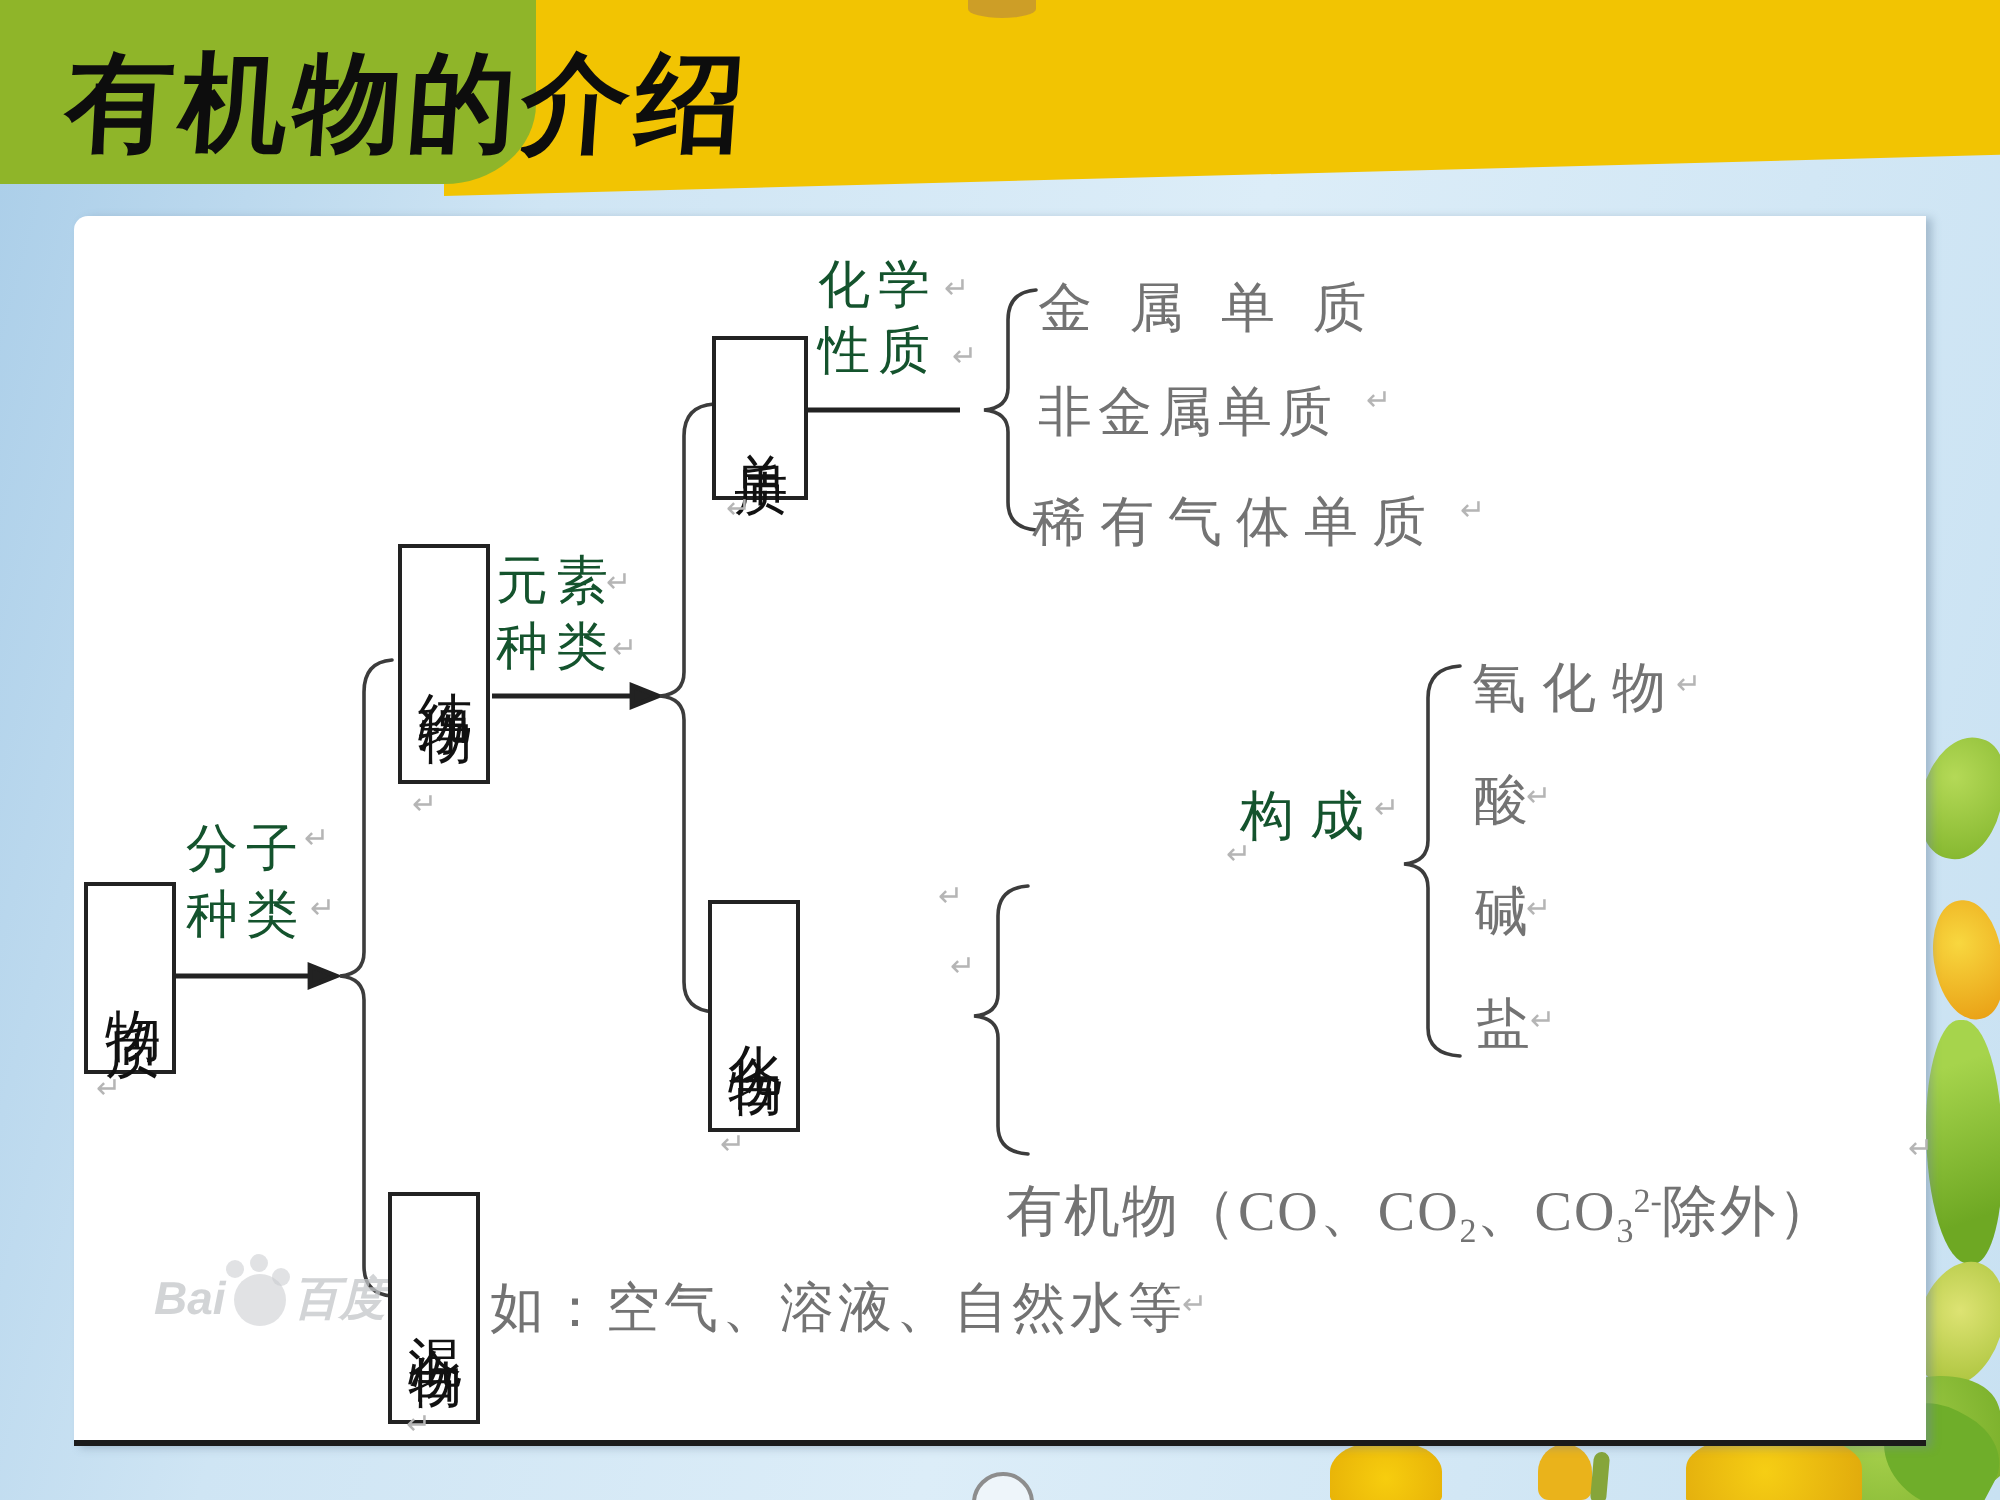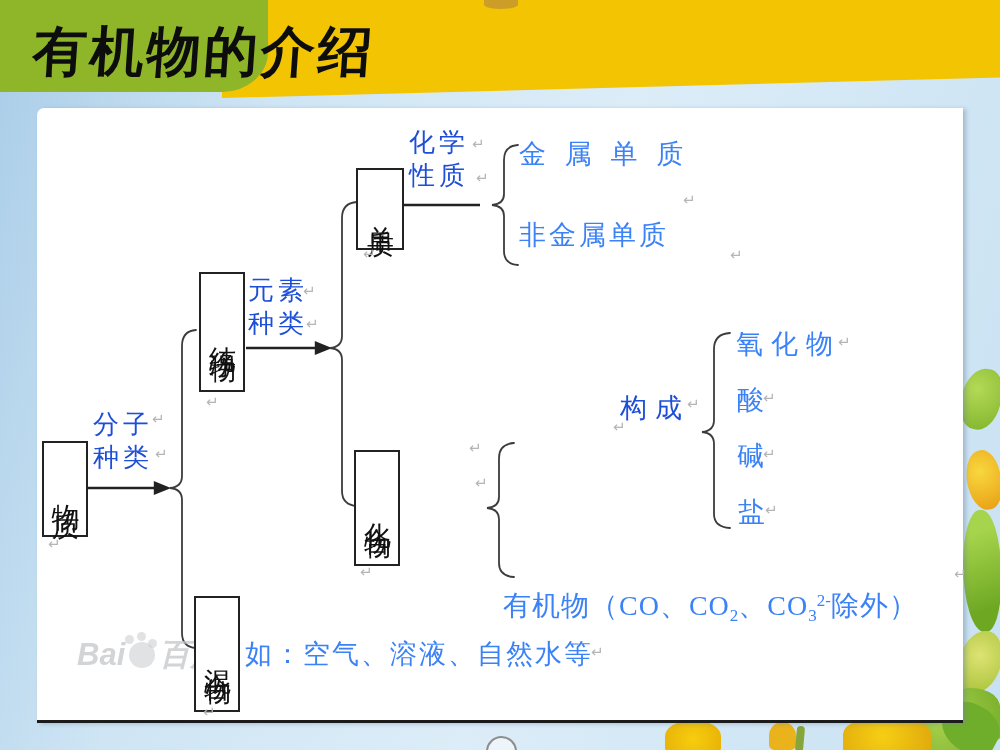--- a/index.html
+++ b/index.html
@@ -21,33 +21,33 @@
   .panel{left:37px;top:108px;width:926px;height:612px;background:#ffffff;
     border-bottom:3px solid #1b1b1b;border-top-left-radius:7px;
     box-shadow:3px 1px 4px rgba(110,135,160,.45);z-index:3;}
   .connectors{position:absolute;left:0;top:0;z-index:1;}
   
   .vbox{position:absolute;box-sizing:border-box;border:2.5px solid #222;background:#fff;
     display:flex;align-items:center;justify-content:center;z-index:2;}
   .vtext{writing-mode:vertical-rl;text-orientation:upright;font-size:27px;
     letter-spacing:7px;line-height:1;color:#111;}
   .edge-label{position:absolute;font-size:26px;line-height:33px;letter-spacing:4px;
-    color:#1d4ed8;white-space:nowrap;z-index:2;}
-  .leaf-text{position:absolute;font-size:27px;line-height:32px;color:#3b82f6;
+    color:#14532d;white-space:nowrap;z-index:2;}
+  .leaf-text{position:absolute;font-size:27px;line-height:32px;color:#737373;
     white-space:nowrap;z-index:2;}
   .ls3{letter-spacing:3px;} .ls6{letter-spacing:6px;} .ls8{letter-spacing:8px;}
   .organic-line{font-size:28px;letter-spacing:1px;}
   .organic-line sub{font-size:17px;vertical-align:-6px;letter-spacing:0;}
   .organic-line sup{font-size:17px;vertical-align:9px;letter-spacing:0;}
   .ret{position:absolute;font-size:15px;color:#b5b5b5;z-index:2;
     font-family:"DejaVu Sans",sans-serif;}
   
   .watermark{left:40px;top:526px;display:flex;align-items:center;gap:4px;z-index:1;
     color:rgba(195,198,200,.75);font-family:"Liberation Sans",sans-serif;
-    font-size:31px;font-weight:bold;font-style:italic;}
+    font-size:23px;font-weight:bold;font-style:italic;}
   .paw{width:26px;height:26px;border-radius:50%;background:rgba(200,203,205,.55);
     position:relative;display:inline-block;}
   .paw::before{content:"";position:absolute;left:-4px;top:-7px;width:9px;height:9px;
     border-radius:50%;background:rgba(200,203,205,.55);
     box-shadow:12px -3px 0 rgba(200,203,205,.55),23px 4px 0 rgba(200,203,205,.55);}
   
   .deco{position:absolute;z-index:2;}
   .page-circle{left:486px;top:736px;width:27px;height:27px;border-radius:50%;
     border:2.5px solid #8d8d8d;background:#eef5fa;z-index:4;}
 </style>
@@ -126,21 +126,22 @@
     <div>元素</div>
     <div>种类</div>
   </div>
   <div class="edge-label" style="left:372px;top:18px;">
     <div>化学</div>
     <div>性质</div>
   </div>
   <div class="edge-label ls8" style="left:583px;top:284px;font-size:27px;">构成</div>
 
   <div class="leaf-text ls6" style="left:482px;top:30px;">金 属 单 质</div>
-  <div class="leaf-text ls3" style="left:482px;top:82px;margin-top:29px;">非金属单质</div>
+  <div class="leaf-text ls3" style="left:482px;top:82px;">非金属单质</div>
+  <div class="leaf-text" style="left:479px;top:137px;letter-spacing:7px;">稀有气体单质</div>
   <div class="leaf-text ls8" style="left:699px;top:220px;font-family:Liberation Serif, serif;">氧化物</div>
   <div class="leaf-text" style="left:700px;top:276px;">酸</div>
   <div class="leaf-text" style="left:700px;top:332px;">碱</div>
   <div class="leaf-text" style="left:701px;top:388px;">盐</div>
 
   <div class="leaf-text organic-line" style="left:466px;top:450px;margin-top:27px;">
     <span>有机物（CO、CO</span><sub>2</sub><span>、CO</span><sub>3</sub><sup>2-</sup><span>除外）</span>
   </div>
 
   <div class="leaf-text" style="left:208px;top:530px;letter-spacing:2px;">如：空气、溶液、自然水等</div>

